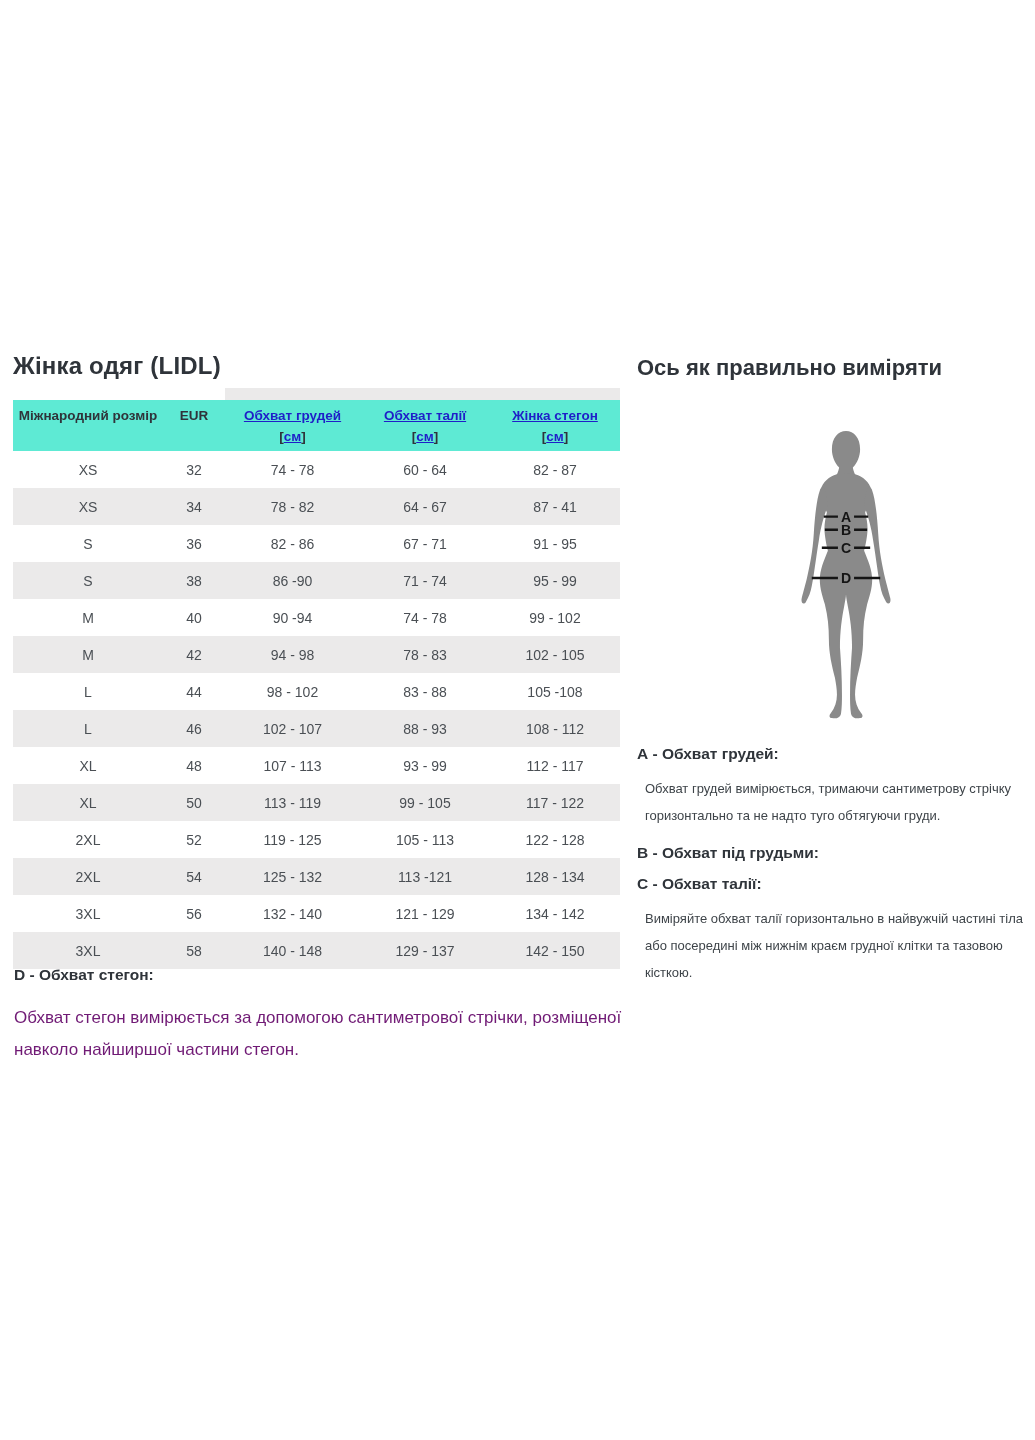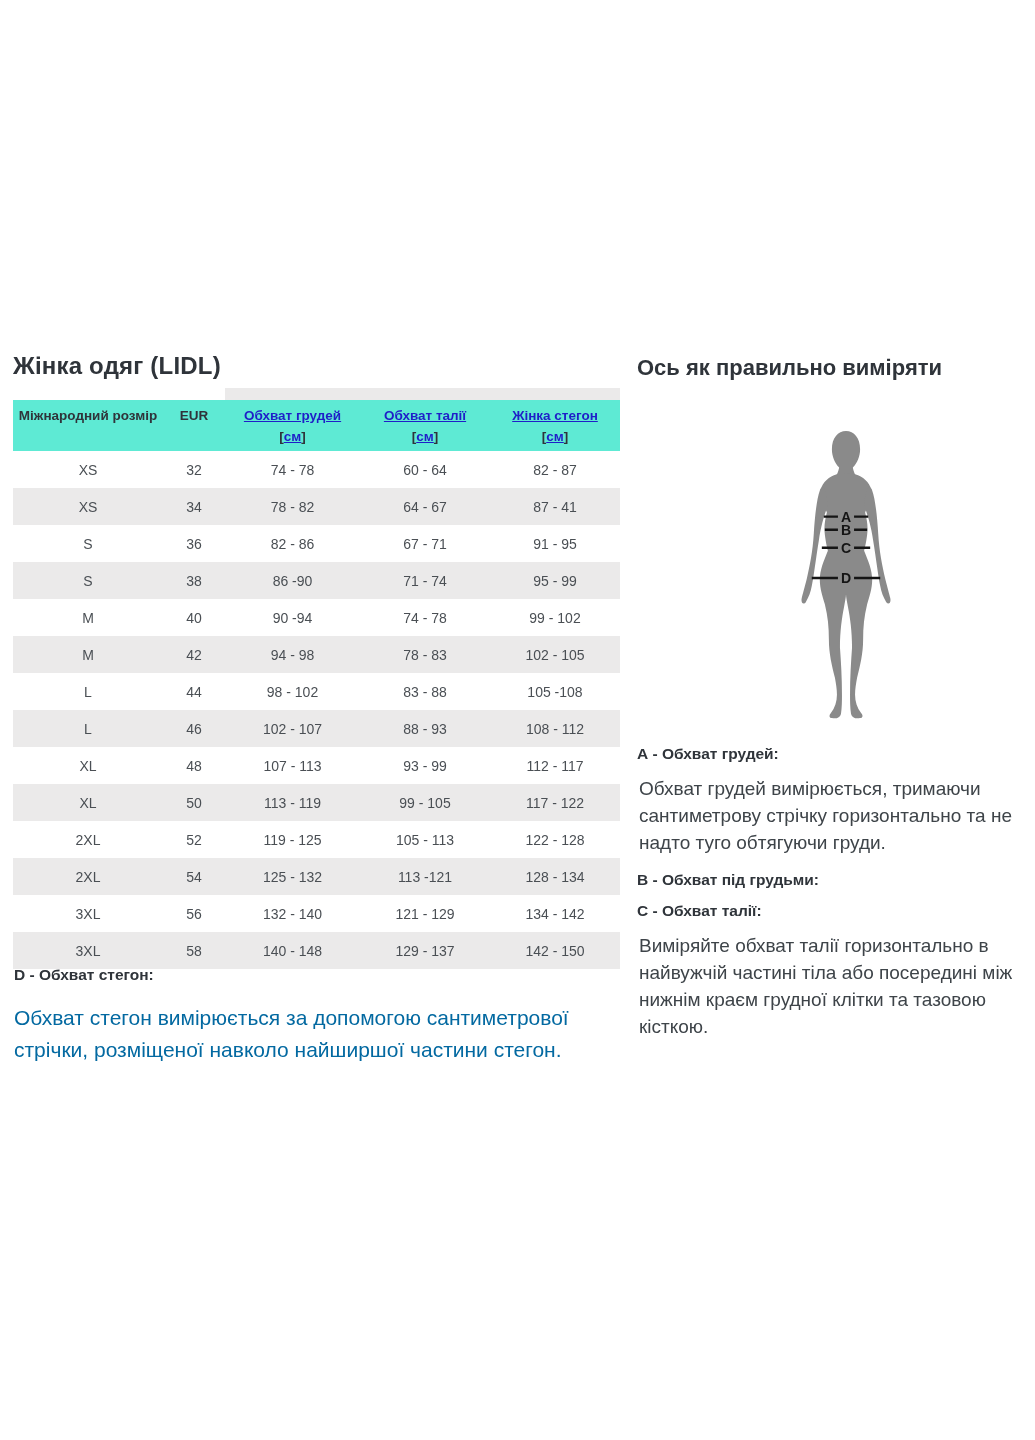--- a/index.html
+++ b/index.html
@@ -41,37 +41,37 @@
   }
   .size-table tbody tr.stripe td { background: #ebeaea; }
   a.hlink { color: #1f1fc8; text-decoration: underline; cursor: pointer; }
   .unit .bracket { color: #2f343a; font-weight: 700; text-decoration: none; }
   .note-heading {
     left: 14px; top: 966px;
     font-size: 15.5px; font-weight: 700; color: #2f343a;
   }
   .note-text {
     left: 14px; top: 1002px; width: 612px;
-    font-size: 21px; line-height: 32px; color: #0369a1;
+    font-size: 17px; line-height: 32px; color: #701a75;
   }
 
   
   .right-title {
     left: 637px; top: 355px;
     font-size: 22px; font-weight: 700; color: #2f343a;
   }
   .figure-box { left: 788px; top: 428px; width: 116px; height: 292px; }
   .right-sections { left: 637px; top: 744px; width: 392px; }
   .sec-heading {
     margin: 0 0 12px 0;
     font-size: 15.5px; font-weight: 700; color: #2f343a; line-height: 19px;
   }
   .sec-text {
-    margin: 0 0 14px 2px;
-    font-size: 19px; line-height: 27px; color: #3e4449;
+    margin: 0 0 14px 8px;
+    font-size: 13px; line-height: 27px; color: #3e4449;
   }
   .fig-letter {
     font-family: "Liberation Sans", sans-serif;
     font-weight: 700; font-size: 14px; fill: #151515;
   }
   .fig-line { stroke: #151515; stroke-width: 2.4; }
 </style>
 </head>
 <body>
 

